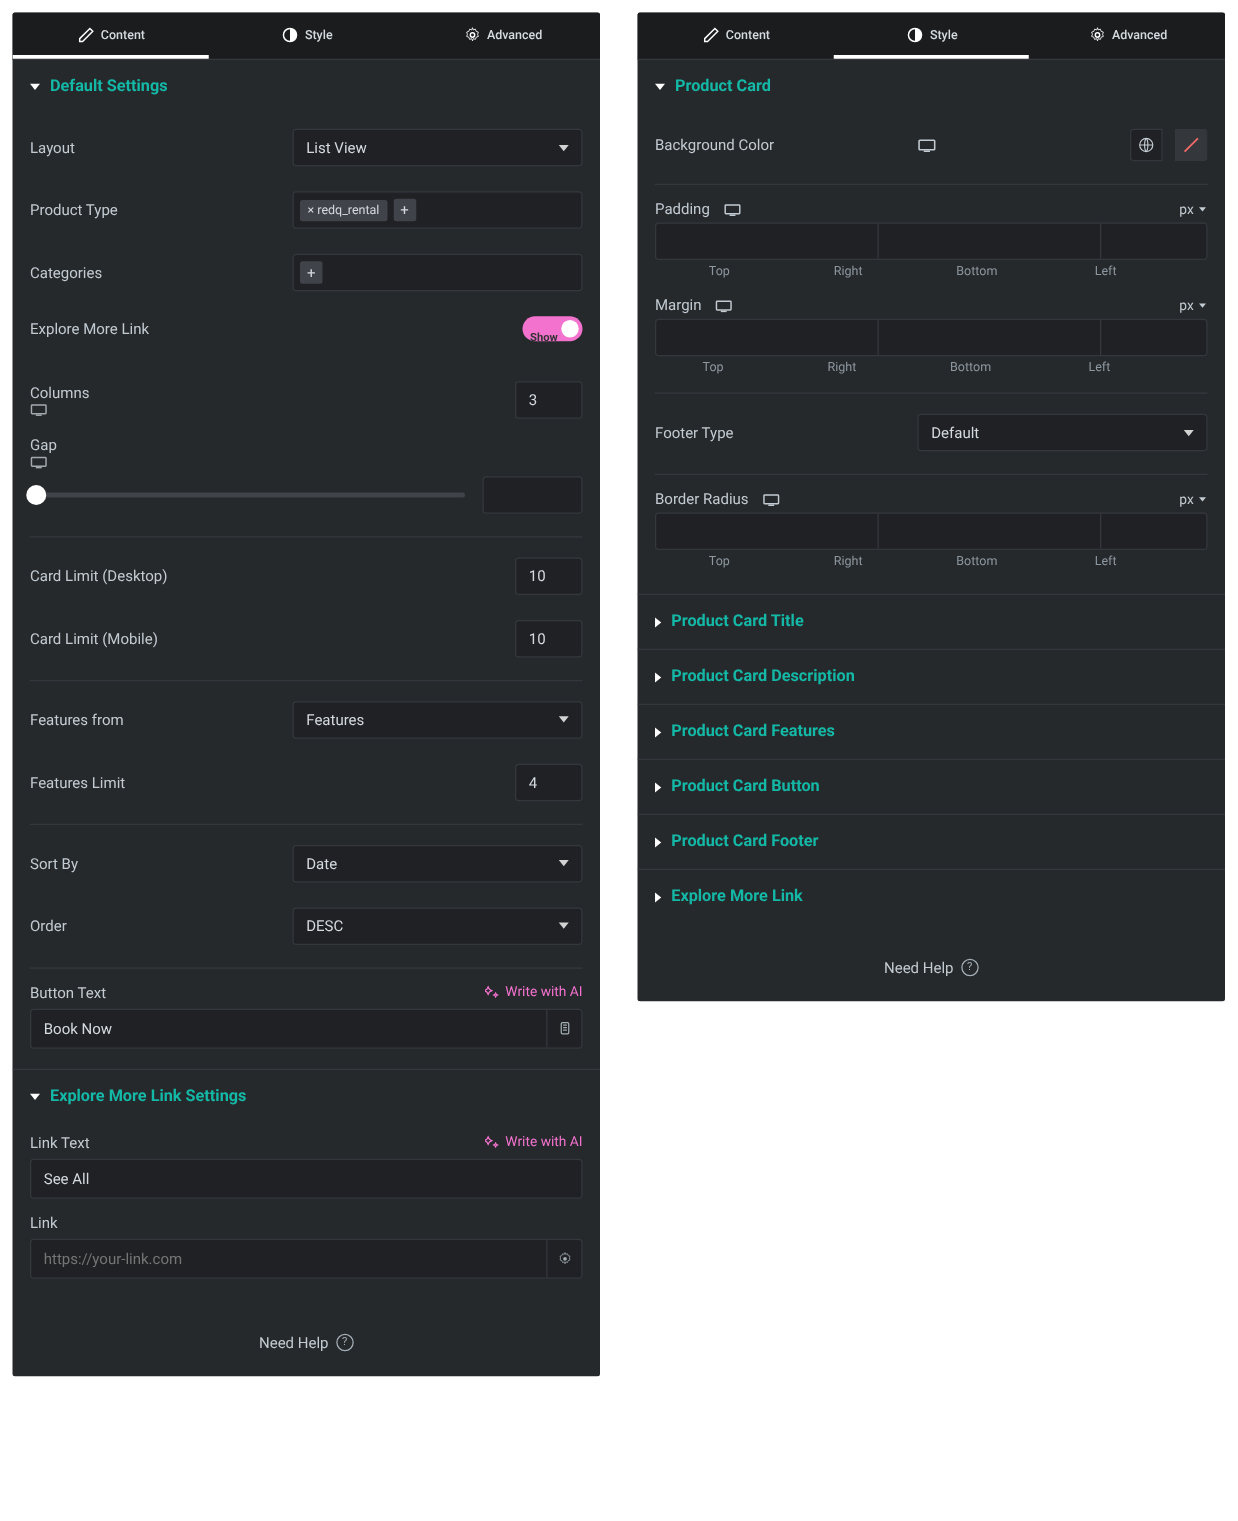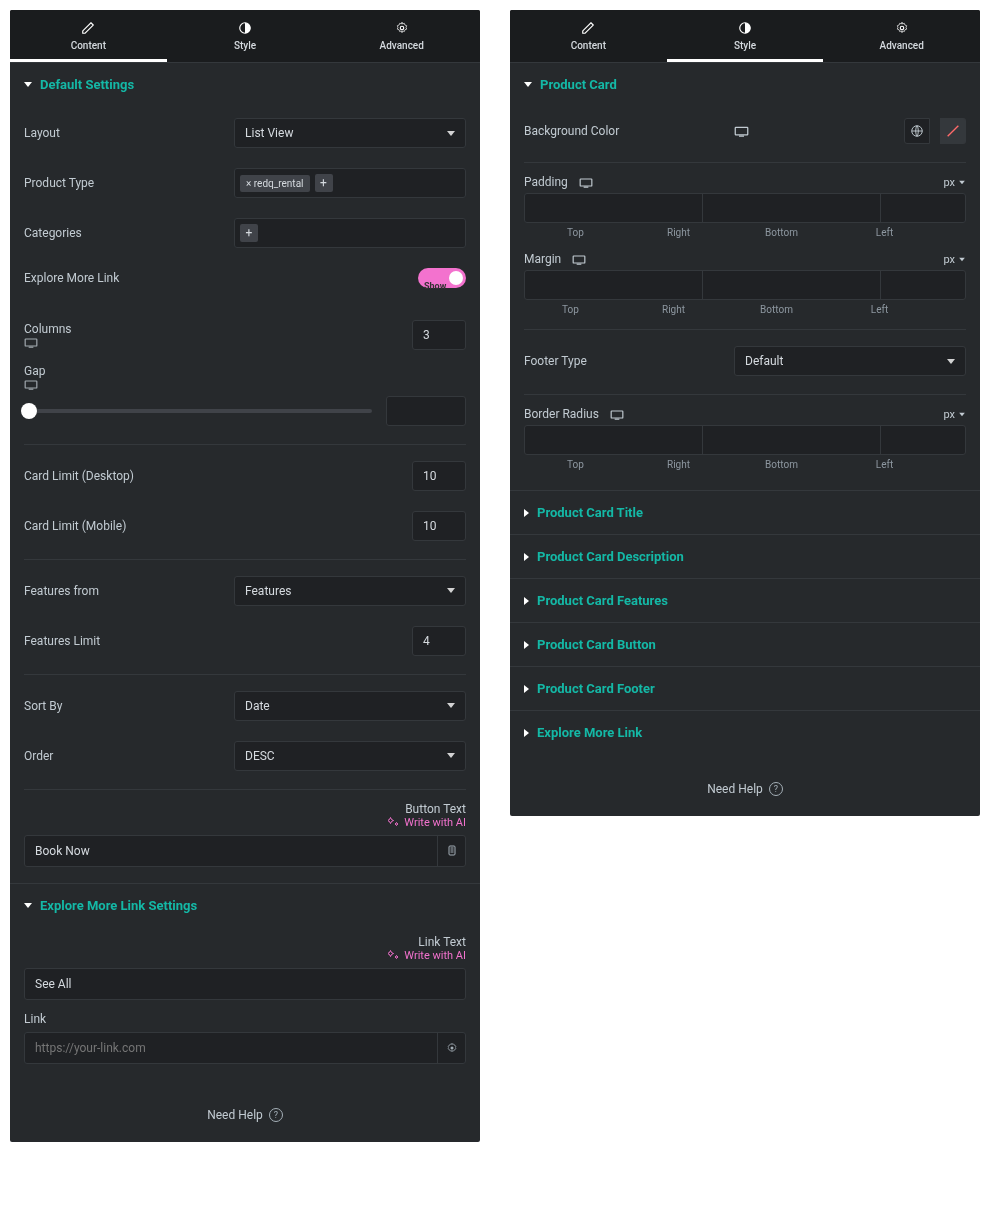--- a/index.html
+++ b/index.html
@@ -19,21 +19,21 @@
     overflow: hidden;
   }
   .tabs {
     display: flex;
     background: #1a1c1e;
     border-bottom: 1px solid #34383c;
   }
   .tab {
     flex: 1;
     display: flex;
-    flex-direction: column;
+    flex-direction: row;
     align-items: center;
     justify-content: center;
     padding: 10px 0 8px;
     cursor: pointer;
     gap: 4px;
     border-bottom: 3px solid transparent;
   }
   .tab.active { border-bottom-color: #ffffff; }
   .tab .ticon { width: 16px; height: 16px; display: flex; align-items: center; justify-content: center; }
   .tab .tlabel { font-size: 10px; color: #d5dadf; font-weight: 500; }
@@ -156,21 +156,21 @@
   }
   .slider-row { display: flex; align-items: center; gap: 14px; padding: 6px 0 14px; }
   .slider {
     flex: 1; height: 4px; background: #404349; border-radius: 4px; position: relative;
   }
   .slider .sknob {
     width: 16px; height: 16px; background: #fff; border-radius: 50%;
     position: absolute; top: -6px; left: -3px;
   }
   .ai-link { color: #f372ce; font-size: 11px; display: flex; align-items: center; gap: 4px; cursor: pointer; }
-  .lbl-row-ai { display: flex; justify-content: space-between; align-items: flex-end; padding: 6px 0 2px; flex-direction: column; }
+  .lbl-row-ai { display: flex; justify-content: space-between; align-items: center; padding: 6px 0 2px; }
   .need-help {
     text-align: center; padding: 28px 0 20px; color: #c2cbd2; font-size: 12px;
     display: flex; justify-content: center; align-items: center; gap: 6px;
   }
   .helpq {
     display:inline-flex; width:14px; height:14px; border:1px solid #a4afb7; border-radius:50%;
     align-items:center; justify-content:center; font-size:9px; color:#a4afb7;
   }
   
   .bg-ctrls { display:flex; align-items:center; gap:10px; }

